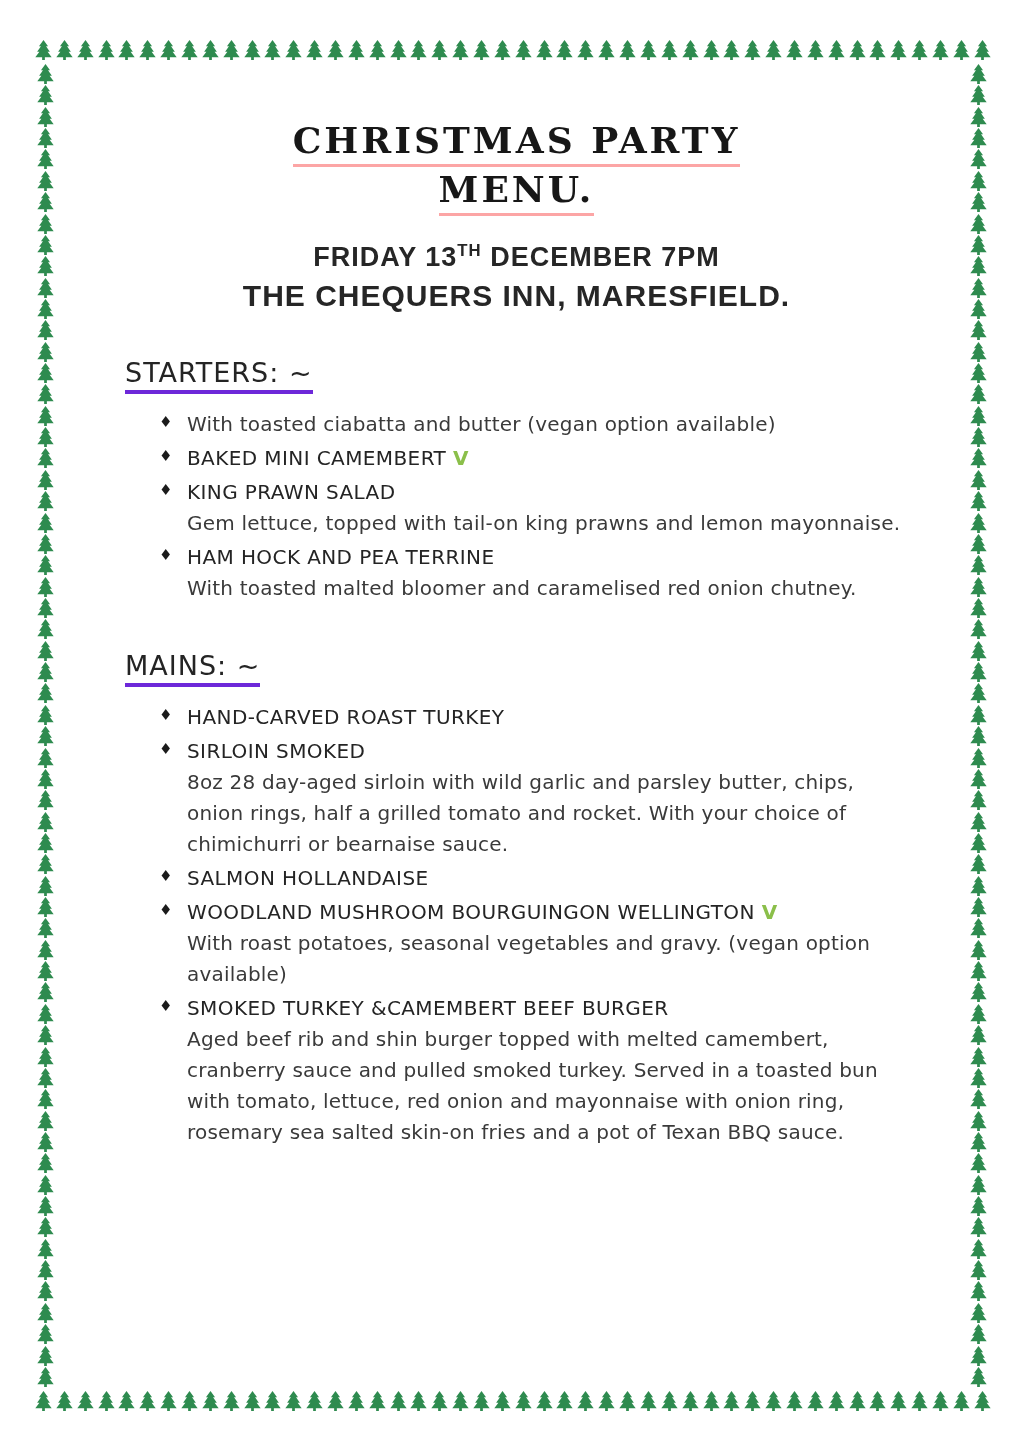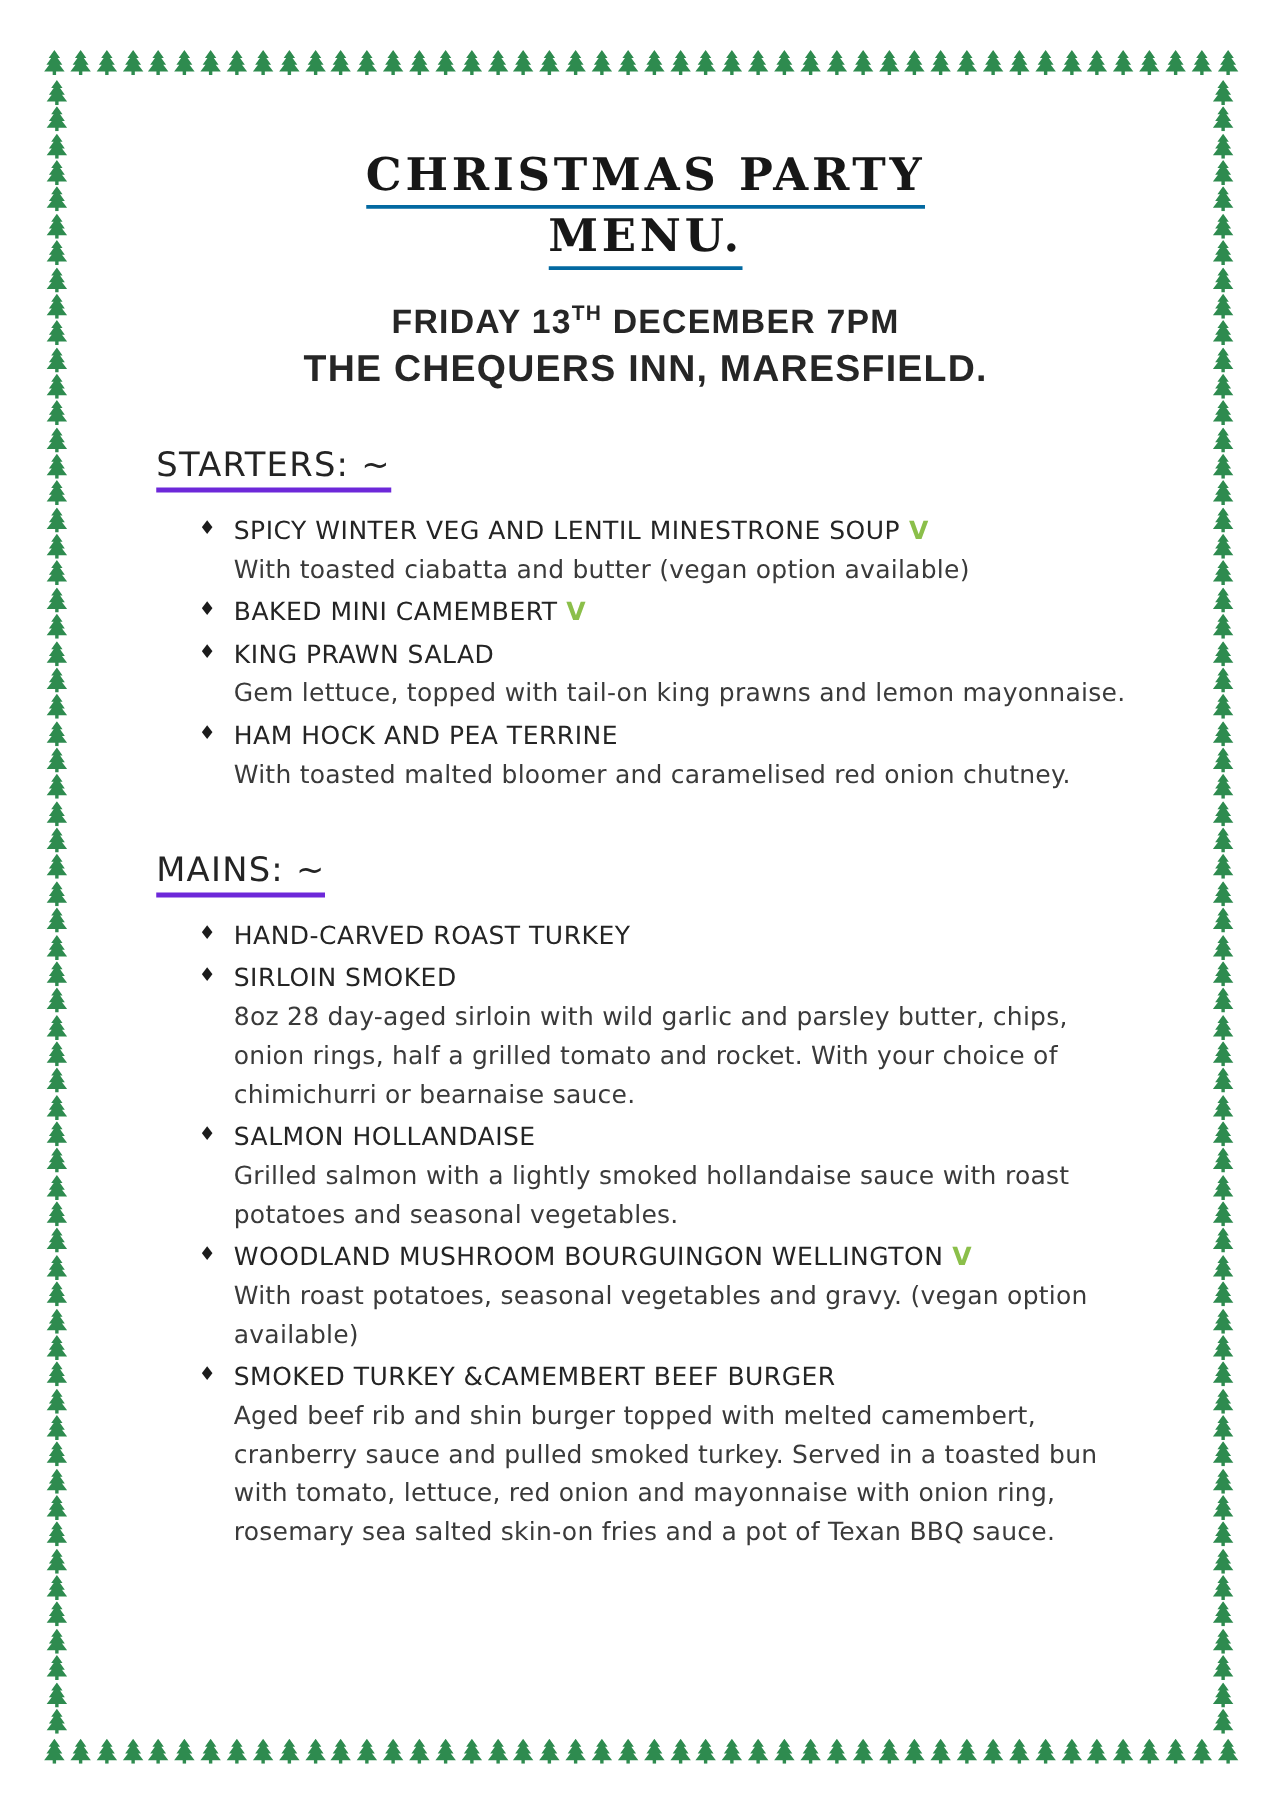--- a/index.html
+++ b/index.html
@@ -26,21 +26,21 @@
 
   
   .content{position:absolute;left:125px;right:118px;top:118px;}
   .center{text-align:center;}
 
   .title-line{line-height:1.25;}
   .title-line .u{
     display:inline-block;
     font-family:"DejaVu Serif",serif;font-weight:bold;
     font-size:36px;letter-spacing:3px;color:#171717;
-    border-bottom:3px solid #0369a1;padding-bottom:1px;
+    border-bottom:3px solid #fca5a5;padding-bottom:1px;
   }
   .date-line{
     margin-top:25px;
     font-family:"Liberation Sans",sans-serif;font-weight:bold;
     font-size:27px;letter-spacing:1px;color:#262626;
   }
   .date-line sup{font-size:0.62em;vertical-align:super;}
   .venue-line{
     margin-top:6px;
     font-family:"Liberation Sans",sans-serif;font-weight:bold;
@@ -955,21 +955,20 @@
       <div class="date-line"><span>FRIDAY 13</span><sup>TH</sup><span> DECEMBER 7PM</span></div>
       <div class="venue-line">THE CHEQUERS INN, MARESFIELD.</div>
     </div>
 
     <div class="sections">
   <div class="section">
     <div class="section-heading">STARTERS: ~</div>
     <div class="items">
   <div class="item">
     <span class="bullet">♦</span>
-    <div class="item-name"><span>SPICY WINTER VEG AND LENTIL MINESTRONE SOUP</span><span class="veg">V</span></div>
     <div class="item-desc">With toasted ciabatta and butter (vegan option available)</div>
   </div>
 
   <div class="item">
     <span class="bullet">♦</span>
     <div class="item-name"><span>BAKED MINI CAMEMBERT</span><span class="veg">V</span></div>
   </div>
 
   <div class="item">
     <span class="bullet">♦</span>
@@ -995,21 +994,20 @@
 
   <div class="item">
     <span class="bullet">♦</span>
     <div class="item-name"><span>SIRLOIN SMOKED</span></div>
     <div class="item-desc">8oz 28 day-aged sirloin with wild garlic and parsley butter, chips, onion rings, half a grilled tomato and rocket. With your choice of chimichurri or bearnaise sauce.</div>
   </div>
 
   <div class="item">
     <span class="bullet">♦</span>
     <div class="item-name"><span>SALMON HOLLANDAISE</span></div>
-    <div class="item-desc">Grilled salmon with a lightly smoked hollandaise sauce with roast potatoes and seasonal vegetables.</div>
   </div>
 
   <div class="item">
     <span class="bullet">♦</span>
     <div class="item-name"><span>WOODLAND MUSHROOM BOURGUINGON WELLINGTON</span><span class="veg">V</span></div>
     <div class="item-desc">With roast potatoes, seasonal vegetables and gravy. (vegan option available)</div>
   </div>
 
   <div class="item">
     <span class="bullet">♦</span>

